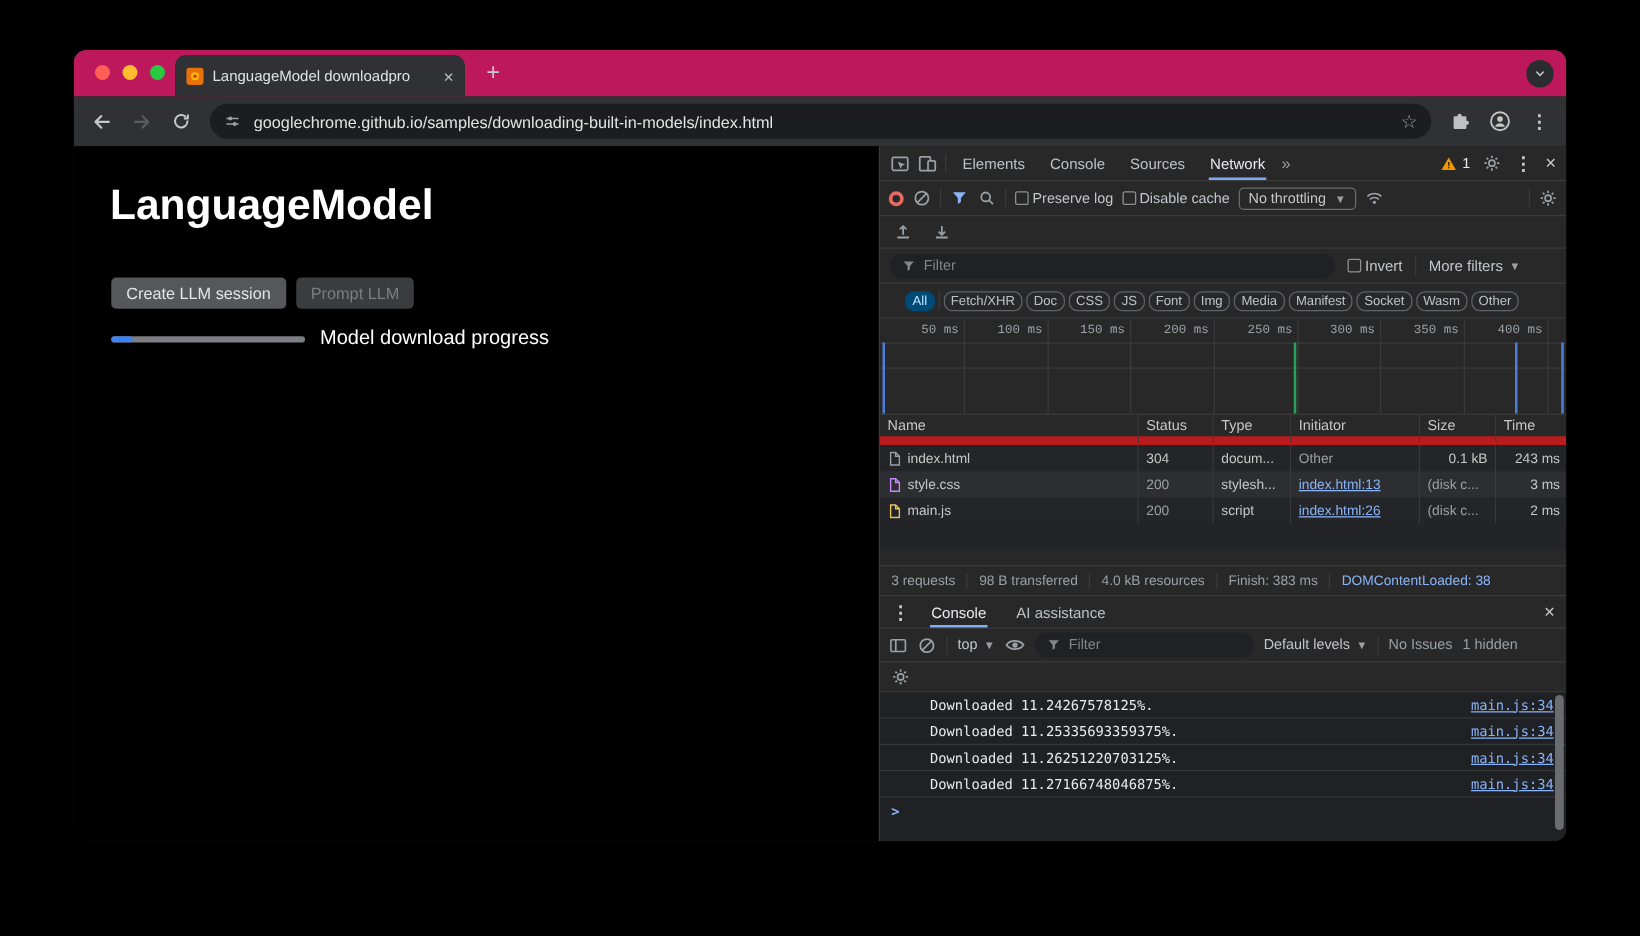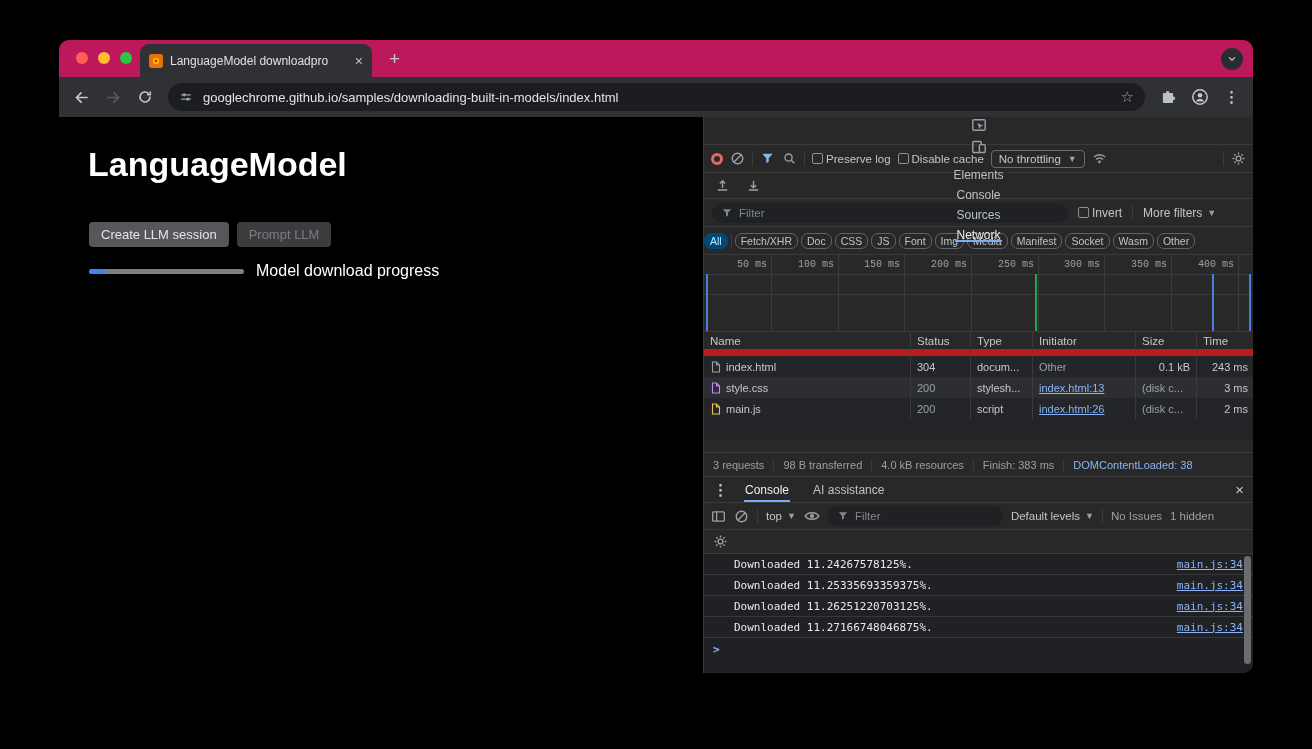--- a/index.html
+++ b/index.html
@@ -44,21 +44,21 @@
   .progress { width:155px; height:5px; border-radius:3px; background:#7d7e83; overflow:hidden; }
   .progress-fill { height:100%; border-radius:3px; background:#3e82f7; width:0%; }
   .plabel { font-size:16px; color:#fff; }
 
   
   .devtools { width:550px; background:#282828; border-left:1px solid #3a3a3a; display:flex;
     flex-direction:column; color:#c7c7c7; font-size:12px; overflow:hidden; }
   .sep { width:1px; height:15px; background:#3a3a3a; flex:0 0 1px; }
   .row { display:flex; align-items:center; border-bottom:1px solid #3a3a3a; flex:0 0 auto; }
 
-  .dt-tabs { height:28px; gap:6px; padding:0 8px;flex-direction:column; }
+  .dt-tabs { height:28px; gap:6px; padding:0 8px; }
   .dt-tab { padding:0 7px; height:100%; display:flex; align-items:center; color:#bdc1c6;
     position:relative; white-space:nowrap; }
   .dt-tab.sel { color:#e8eaed; }
   .dt-tab.sel::after { content:""; position:absolute; left:6px; right:6px; bottom:0; height:2px;
     background:#7cacf8; }
   .moretabs { color:#9aa0a6; font-size:13px; }
   .dt-right { margin-left:auto; display:flex; align-items:center; gap:10px; }
   .warn { display:flex; align-items:center; gap:4px; color:#e8eaed; font-size:11.5px; }
   .xclose { color:#c7c7c7; font-size:15px; }
 
@@ -75,21 +75,21 @@
 
   .filter-row { height:28px; gap:10px; padding:0 8px; }
   .pill { display:flex; align-items:center; gap:6px; background:#202124; border-radius:11px;
     height:20px; padding:0 9px; }
   .pill input { background:transparent; border:none; outline:none; color:#c7c7c7; width:100%;
     font-family:"Liberation Sans",sans-serif; font-size:11.5px; }
   .pill input::placeholder { color:#80868b; }
   .net-filter { flex:1; max-width:356px; }
   .drop { display:flex; align-items:center; gap:5px; color:#c2c5c9; }
 
-  .chips-row { height:28px; gap:3px; padding:0 0; white-space:nowrap; overflow:hidden; }
+  .chips-row { height:28px; gap:3px; padding:0 20px; white-space:nowrap; overflow:hidden; }
   .chip { font-size:10.5px; color:#bfc3c7; border:1px solid #5f6368; border-radius:7px;
     padding:1px 5px; }
   .chip.sel { background:#004a77; color:#c2e7ff; border-color:#004a77; }
 
   .timeline { position:relative; height:77px; border-bottom:1px solid #3a3a3a; background:#282828;
     flex:0 0 77px; overflow:hidden; }
   .grid { position:absolute; top:0; bottom:0; width:1px; background:#3a3a3a; }
   .tick { position:absolute; top:4px; width:60px; text-align:right; font-size:10px; color:#9aa0a6;font-family:Liberation Mono, monospace; }
   .hline { position:absolute; left:0; right:0; height:1px; background:#3a3a3a; }
   .mark { position:absolute; top:19px; bottom:0; width:2px; }
@@ -117,21 +117,21 @@
 
   .drawer { height:197px; border-top:1px solid #3a3a3a; display:flex; flex-direction:column;
     background:#282828; flex:0 0 197px; }
   .drawer-tabs { height:26px; gap:10px; padding:0 9px; }
   .console-toolbar { height:27px; gap:8px; padding:0 7px; font-size:11.5px; }
   .console-filter { flex:1; max-width:175px; }
   .settings-row { height:24px; padding:0 9px; }
   .console-body { flex:1; background:#202124; position:relative; overflow:hidden;
     font-family:"DejaVu Sans Mono", monospace; font-size:11px; color:#e8eaed; }
   .cmsg { height:21px; border-bottom:1px solid #36373a; display:flex; align-items:center;
-    padding:0 10px 0 30px; }
+    padding:0 10px 0 40px; }
   .cmsg .txt { flex:1; white-space:nowrap; overflow:hidden; }
   .src { color:#8ab4f8; text-decoration:underline; }
   .prompt-row { height:22px; display:flex; align-items:center; padding:0 9px; }
   .chev { color:#8ab4f8; font-weight:bold; }
   .thumb { position:absolute; right:2px; top:2px; height:108px; width:7px; border-radius:4px;
     background:#6b6c70; }
   svg { display:block; flex:0 0 auto; }
 </style>
 </head>
 <body>

